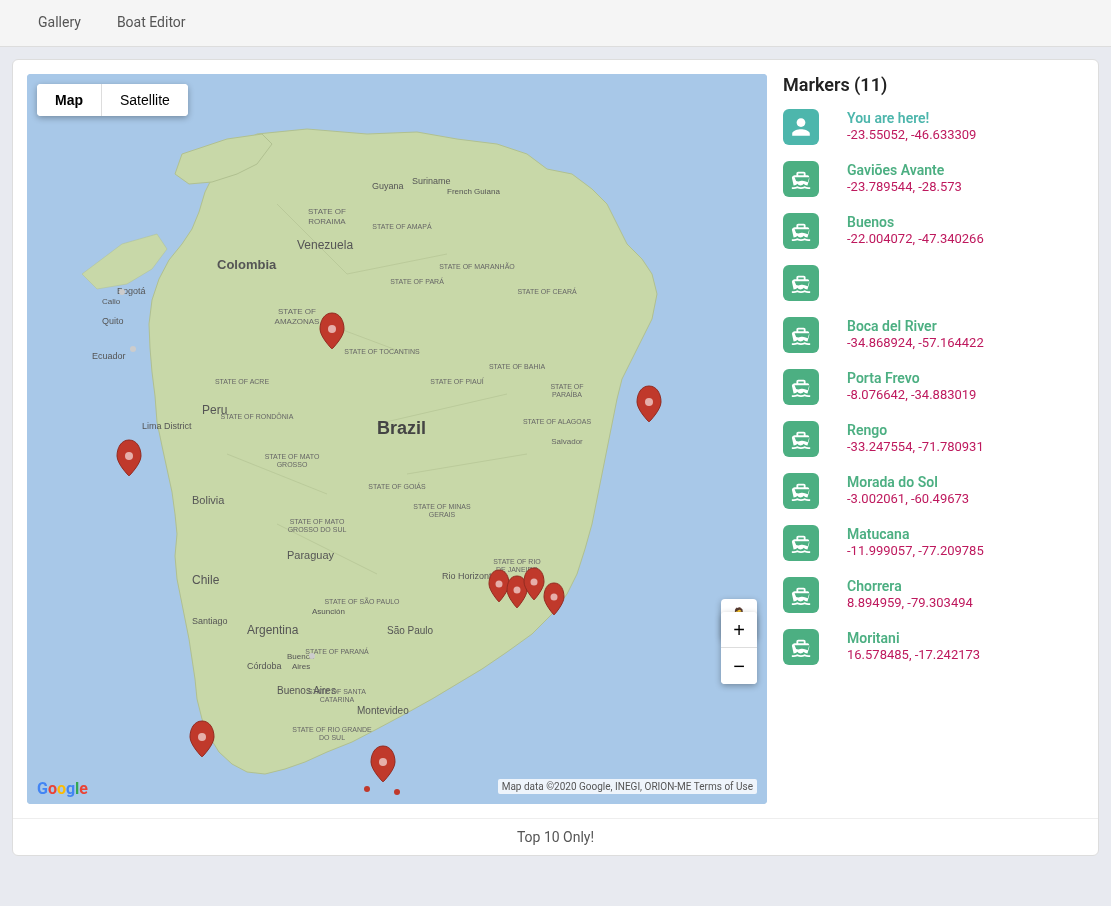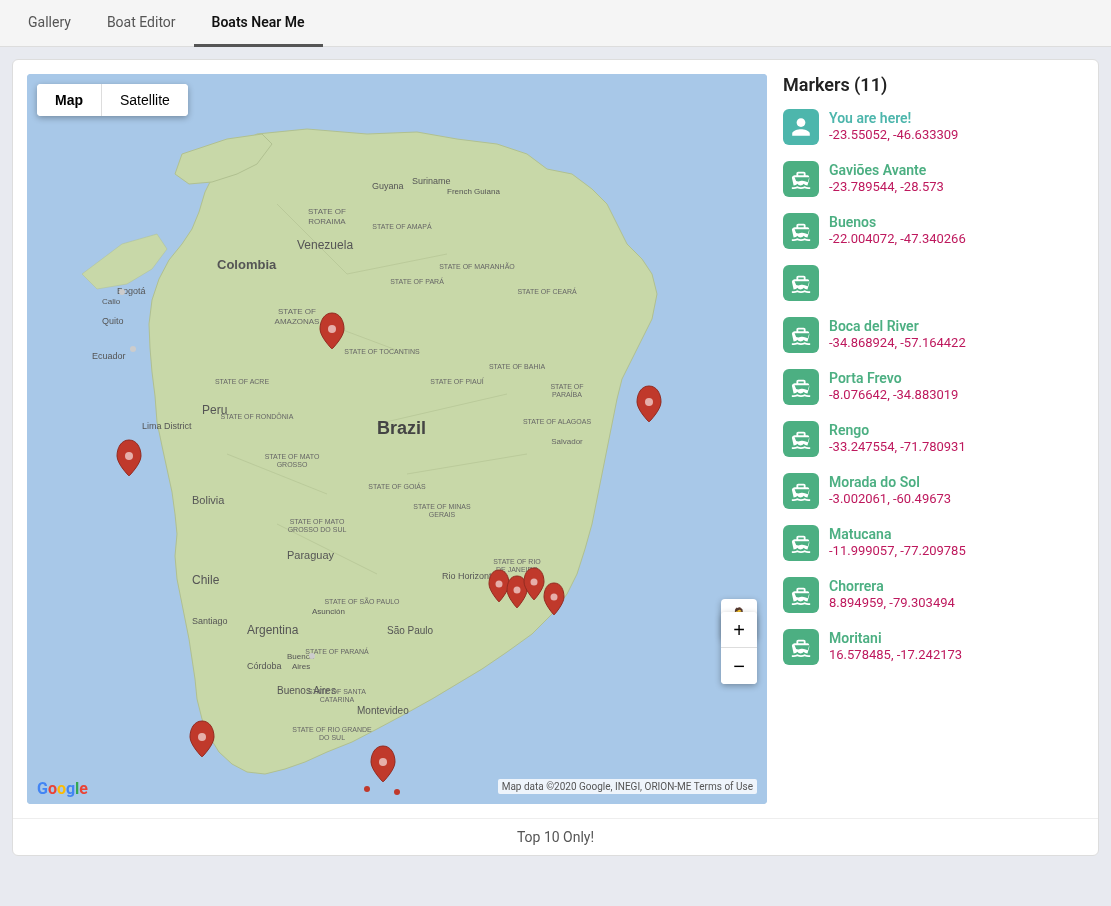--- a/index.html
+++ b/index.html
@@ -9,21 +9,21 @@
       width: 1111px;
       min-height: 906px;
     }
 
     
     .tab-bar {
       background: #f5f5f5;
       border-bottom: 1px solid #ddd;
       display: flex;
       align-items: stretch;
-      padding: 0 10px;
+      padding: 0 20px;
     }
     .tab {
       padding: 14px 18px;
       cursor: pointer;
       font-size: 14px;
       color: #555;
       border-bottom: 3px solid transparent;
       margin-bottom: -1px;
     }
     .tab.active {
@@ -167,21 +167,21 @@
       font-size: 18px;
       font-weight: 600;
       color: #222;
       margin-bottom: 14px;
     }
 
     .marker-item {
       display: flex;
       align-items: flex-start;
       margin-bottom: 16px;
-      gap: 10px;
+      gap: 28px;
     }
 
     .marker-icon {
       width: 36px;
       height: 36px;
       border-radius: 6px;
       display: flex;
       align-items: center;
       justify-content: center;
       flex-shrink: 0;
@@ -218,21 +218,20 @@
       top: 0; left: 0;
       width: 100%; height: 100%;
     }
   </style>
 </head>
 <body>
 
 <div class="tab-bar">
   <div class="tab">Gallery</div>
   <div class="tab">Boat Editor</div>
-  <div class="tab active">Boats Near Me</div>
 </div>
 
 <div class="main-card">
   <div class="content-area">
 
     <div class="map-container">
 
       <svg class="map-bg" viewBox="0 0 740 730" xmlns="http://www.w3.org/2000/svg">
 
         <rect width="740" height="730" fill="#a8c8e8"></rect>

